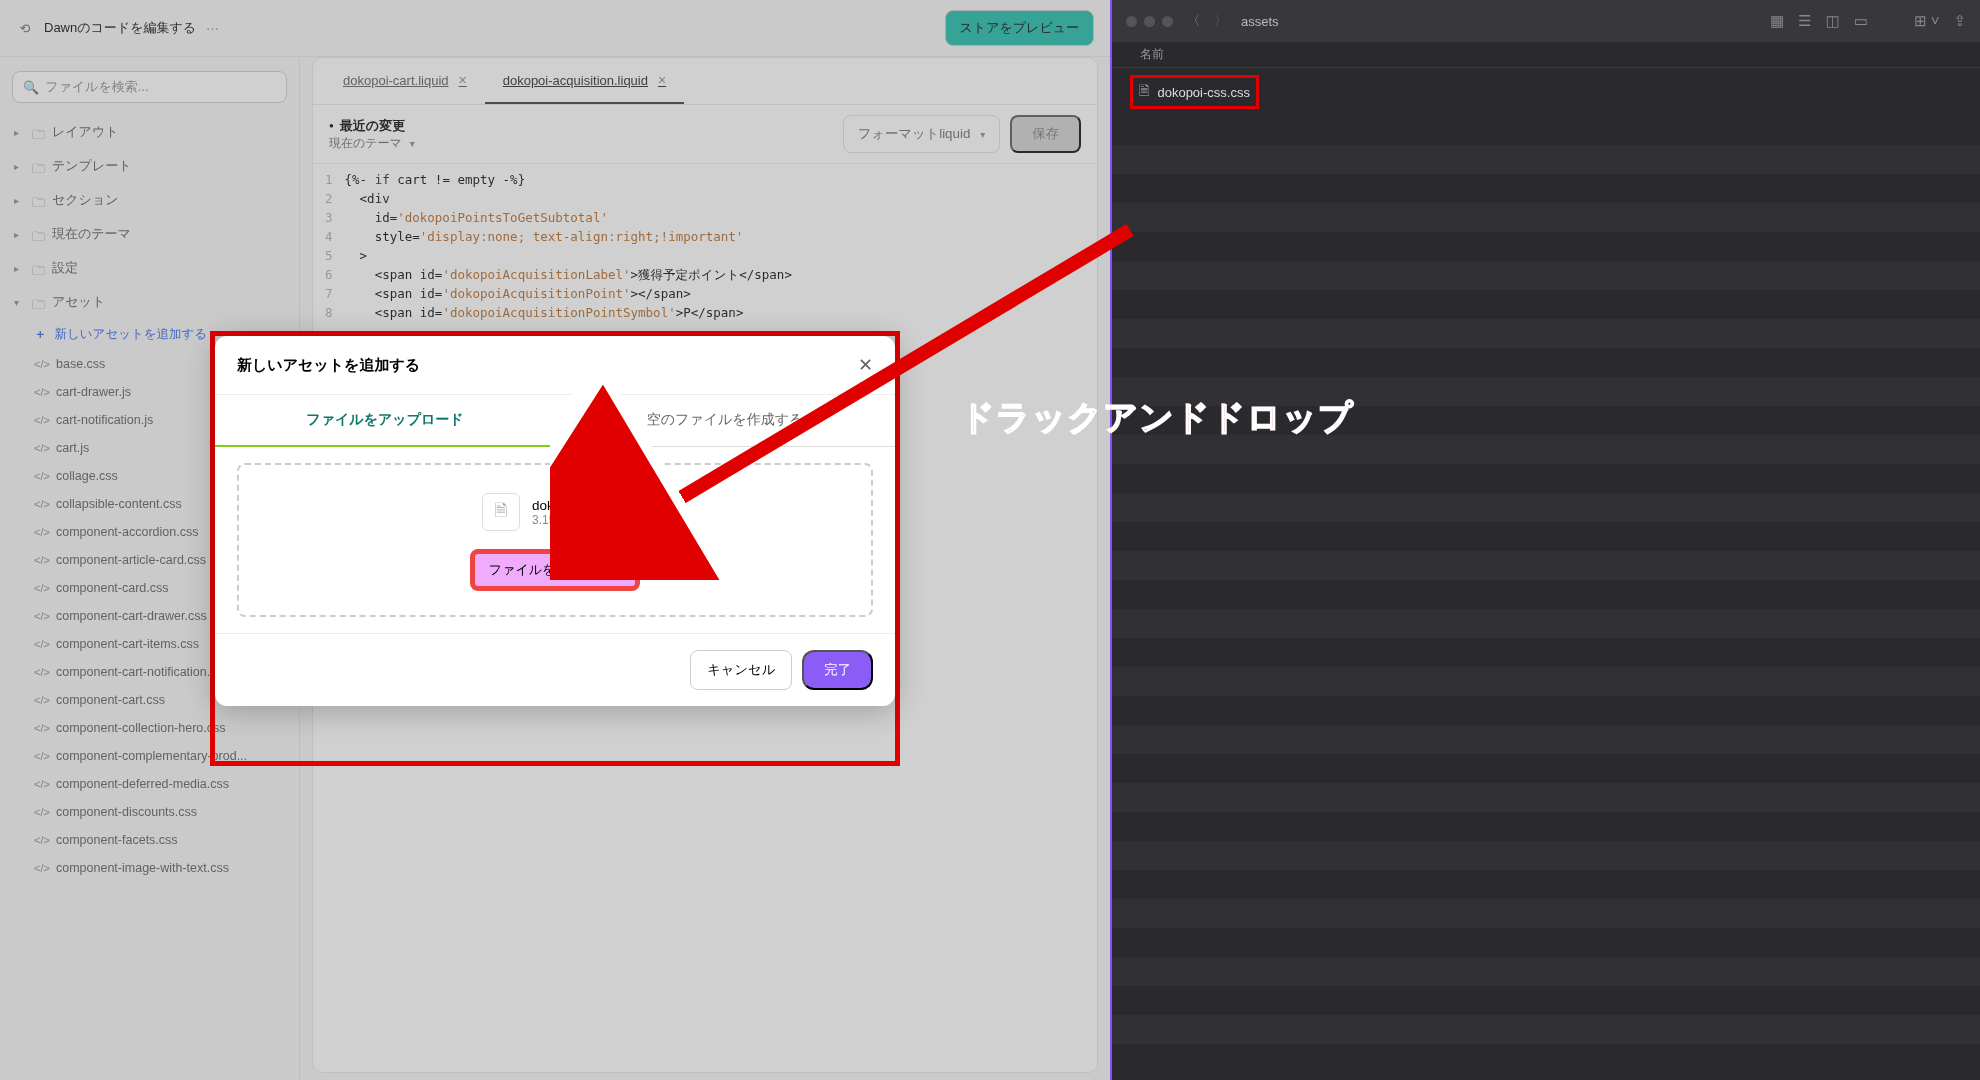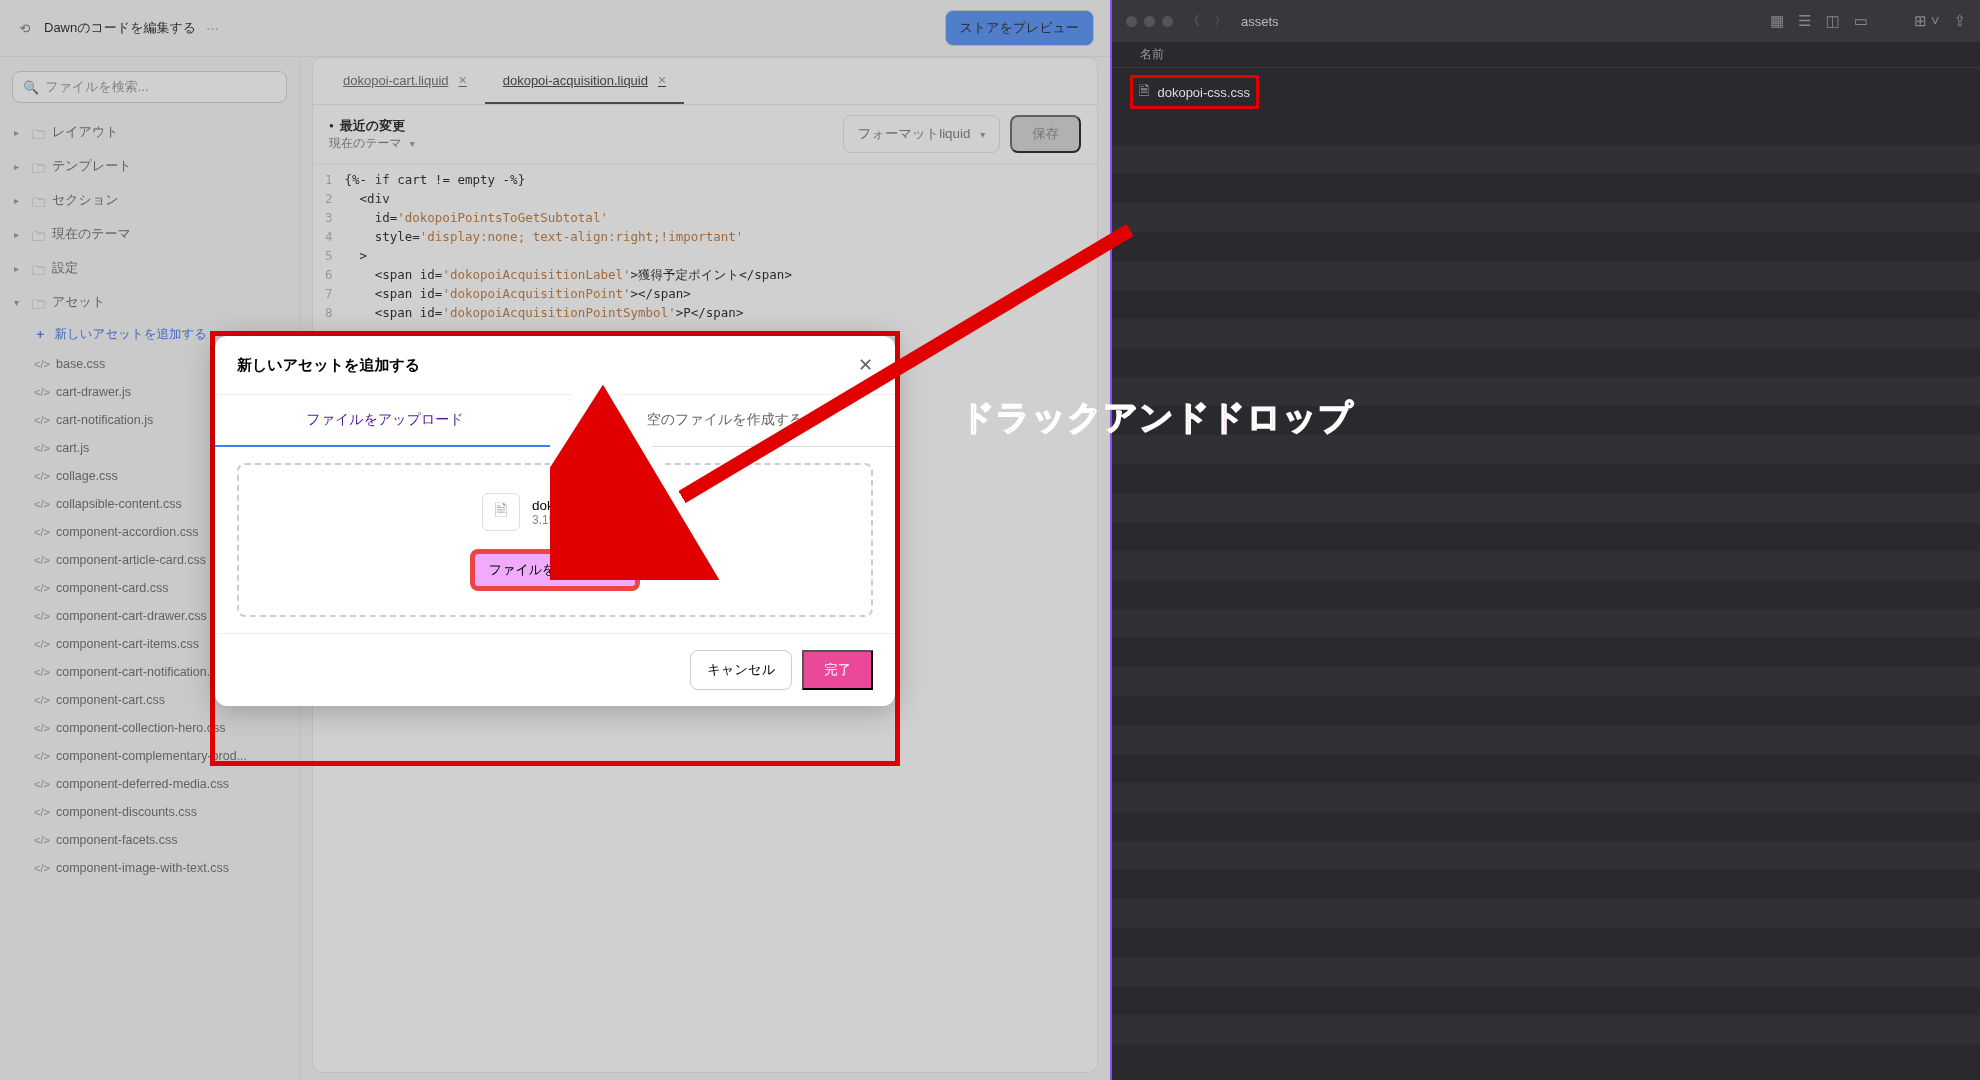--- a/index.html
+++ b/index.html
@@ -5,21 +5,21 @@
 * { box-sizing: border-box; margin: 0; padding: 0; }
 body { font-family: -apple-system, "Hiragino Sans", sans-serif; font-size: 13px; width: 1980px; height: 1080px; overflow: hidden; position: relative; background: #f6f6f7; }
 .app { display: flex; height: 1080px; }
 .left-panel { width: 1110px; background: #f6f6f7; position: relative; }
 .right-panel { flex: 1; background: #2a2a2e; border-left: 2px solid #8a4dff; position: relative; }
 
 
 .top-header { display: flex; align-items: center; justify-content: space-between; padding: 10px 16px; border-bottom: 1px solid #e5e5e5; }
 .top-header-left { display: flex; align-items: center; gap: 10px; }
 .back-icon { width: 18px; height: 18px; display: flex; align-items: center; justify-content: center; color: #666; }
-.preview-btn { border: 1px solid #ccc; border-radius: 8px; padding: 8px 14px; background: #3b82f6; font-size: 13px; }
+.preview-btn { border: 1px solid #ccc; border-radius: 8px; padding: 8px 14px; background: #14b8a6; font-size: 13px; }
 
 
 .workspace { display: flex; height: calc(100% - 52px); }
 .sidebar { width: 300px; border-right: 1px solid #e5e5e5; padding: 8px 0; overflow: hidden; }
 .search-box { margin: 6px 12px 12px; border: 1px solid #ccc; border-radius: 8px; padding: 6px 10px; display: flex; align-items: center; gap: 6px; color: #888; background: #fff; }
 .tree-item { display: flex; align-items: center; gap: 6px; padding: 8px 14px; color: #555; cursor: pointer; }
 .tree-item.section { font-weight: 500; }
 .tree-item .chev { width: 12px; color: #888; font-size: 10px; }
 .tree-item .fold { width: 14px; height: 14px; color: #888; }
 .asset-item { display: flex; align-items: center; gap: 8px; padding: 7px 14px 7px 34px; color: #555; font-size: 12.5px; white-space: nowrap; overflow: hidden; }
@@ -50,30 +50,30 @@
 .tag { color: #000000; }
 
 
 .modal-wrap { position: absolute; left: 215px; top: 336px; width: 680px; background: #fff; border-radius: 12px; box-shadow: 0 4px 30px rgba(0,0,0,0.25); z-index: 50; }
 .modal-hl { position: absolute; left: 210px; top: 331px; width: 690px; height: 435px; border: 5px solid #e10000; z-index: 49; pointer-events: none; }
 .modal-head { display: flex; justify-content: space-between; align-items: center; padding: 18px 22px; border-bottom: 1px solid #eee; }
 .modal-title { font-weight: 600; font-size: 15px; }
 .modal-close { font-size: 18px; color: #666; cursor: pointer; }
 .modal-tabs { display: flex; }
 .modal-tab { flex: 1; text-align: center; padding: 16px; font-size: 14px; color: #666; border-bottom: 1px solid #ddd; }
-.modal-tab.active { color: #4c1d95; border-bottom: 2px solid #3b82f6; font-weight: 400; }
+.modal-tab.active { color: #0f766e; border-bottom: 2px solid #84cc16; font-weight: 700; }
 .drop-zone { margin: 16px 22px; border: 2px dashed #ccc; border-radius: 8px; padding: 28px 20px 24px; display: flex; flex-direction: column; align-items: center; gap: 8px; }
 .file-row { display: flex; align-items: center; gap: 12px; margin-bottom: 10px; }
 .file-thumb { width: 38px; height: 38px; border: 1px solid #ddd; border-radius: 6px; display: flex; align-items: center; justify-content: center; color: #999; font-size: 16px; }
 .file-meta .fname { font-weight: 500; font-size: 13.5px; }
 .file-meta .fsize { color: #888; font-size: 12px; }
 .replace-btn { border: 5px solid #ef4444; border-radius: 8px; padding: 7px 14px; background: #f0abfc; font-size: 13px; }
 .modal-foot { display: flex; justify-content: flex-end; gap: 10px; padding: 16px 22px; border-top: 1px solid #eee; }
 .cancel-btn { border: 1px solid #ccc; border-radius: 8px; padding: 9px 16px; background: #fff; }
-.done-btn { border-radius: 1px; padding: 9px 20px; background: #ec4899; color: #fff; }
+.done-btn { border-radius: 12px; padding: 9px 20px; background: #8b5cf6; color: #fff; }
 
 
 .dim { position: absolute; inset: 0; background: rgba(120,120,120,0.35); z-index: 40; pointer-events: none; }
 
 
 .finder-toolbar { height: 42px; background: #38383c; display: flex; align-items: center; gap: 14px; padding: 0 14px; color: #aaa; }
 .tb-dots { display: flex; gap: 7px; }
 .dot { width: 11px; height: 11px; border-radius: 50%; background: #555; }
 .finder-path { color: #bbb; font-size: 13px; }
 .tb-icons { margin-left: auto; display: flex; gap: 14px; color: #888; font-size: 15px; }

